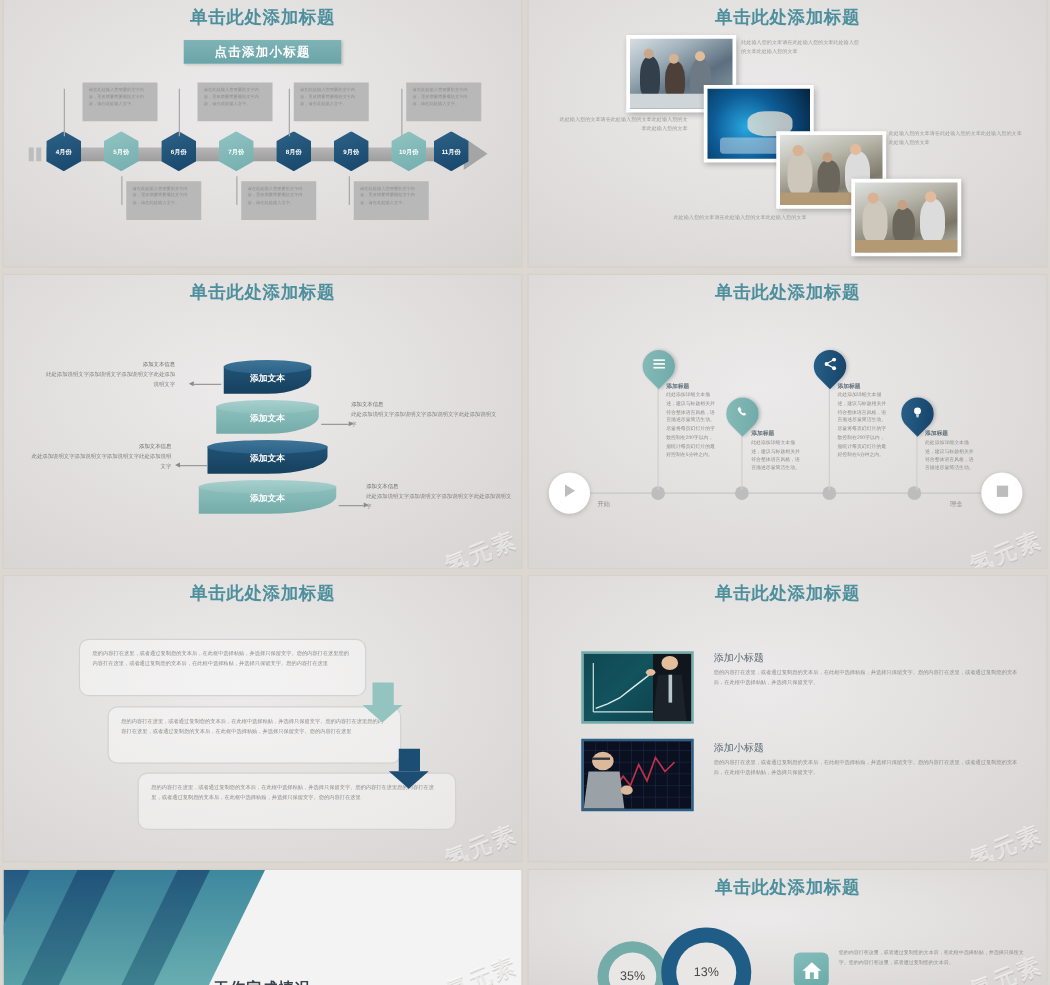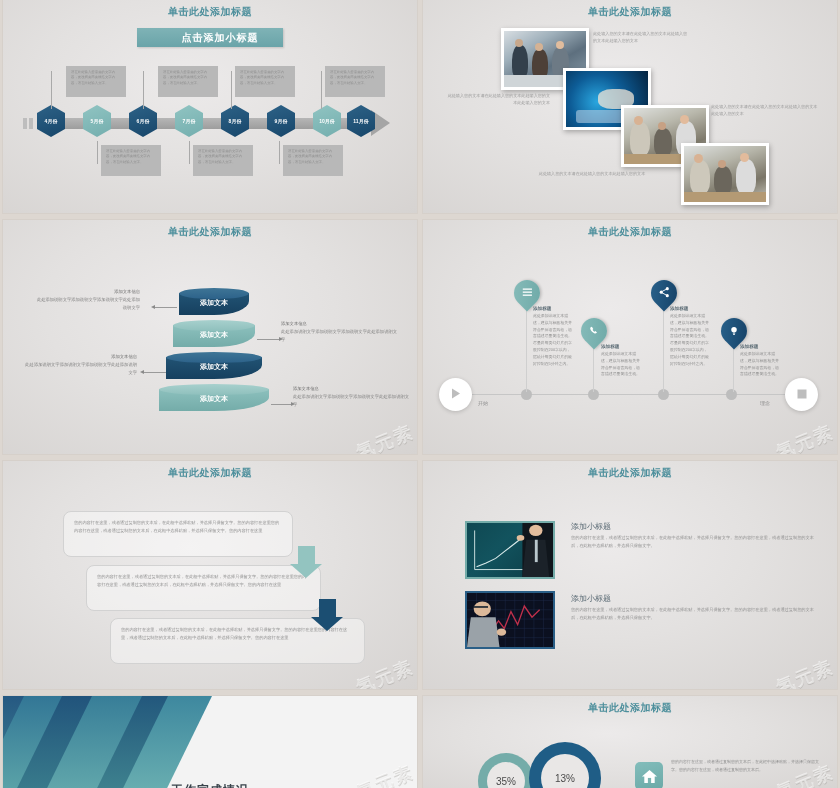--- a/index.html
+++ b/index.html
@@ -21,21 +21,21 @@
   .slide{
     position:relative;
     overflow:hidden;
     background:
       radial-gradient(ellipse at 45% 38%, #eceaea 0%, #e3e1e0 45%, #d6d3d1 100%);
     box-shadow:0 0 0 1px rgba(0,0,0,0.03);
   }
   .slide-title{
     text-align:center;
     color:#4d8f9c;
-    font-size:10px;
+    font-size:14px;
     font-weight:bold;
     letter-spacing:.5px;
     padding-top:5px;
   }
   .wm{
     position:absolute;
     right:4px;bottom:2px;
     font-size:26px;
     color:rgba(255,255,255,.55);
     font-weight:bold;
@@ -49,21 +49,20 @@
 
   
   .banner{
     margin:9px auto 0;
     width:126px;height:19px;
     background:linear-gradient(180deg,#7fb3b6,#6aa4a9);
     color:#fff;font-size:10px;font-weight:bold;
     display:flex;align-items:center;justify-content:center;
     letter-spacing:1px;
     box-shadow:1px 1px 2px rgba(0,0,0,.15);
-    padding-left:20px;
   }
   .tl{position:absolute;left:0;top:96px;width:414px;height:60px;}
   .tl-bar{
     position:absolute;left:34px;top:22px;width:334px;height:11px;
     background:linear-gradient(180deg,#b6b6b6,#9d9d9d);
   }
   .tl-arrow{
     position:absolute;left:368px;top:14px;
     width:0;height:0;border-top:13px solid transparent;
     border-bottom:13px solid transparent;border-left:19px solid #a5a5a5;

